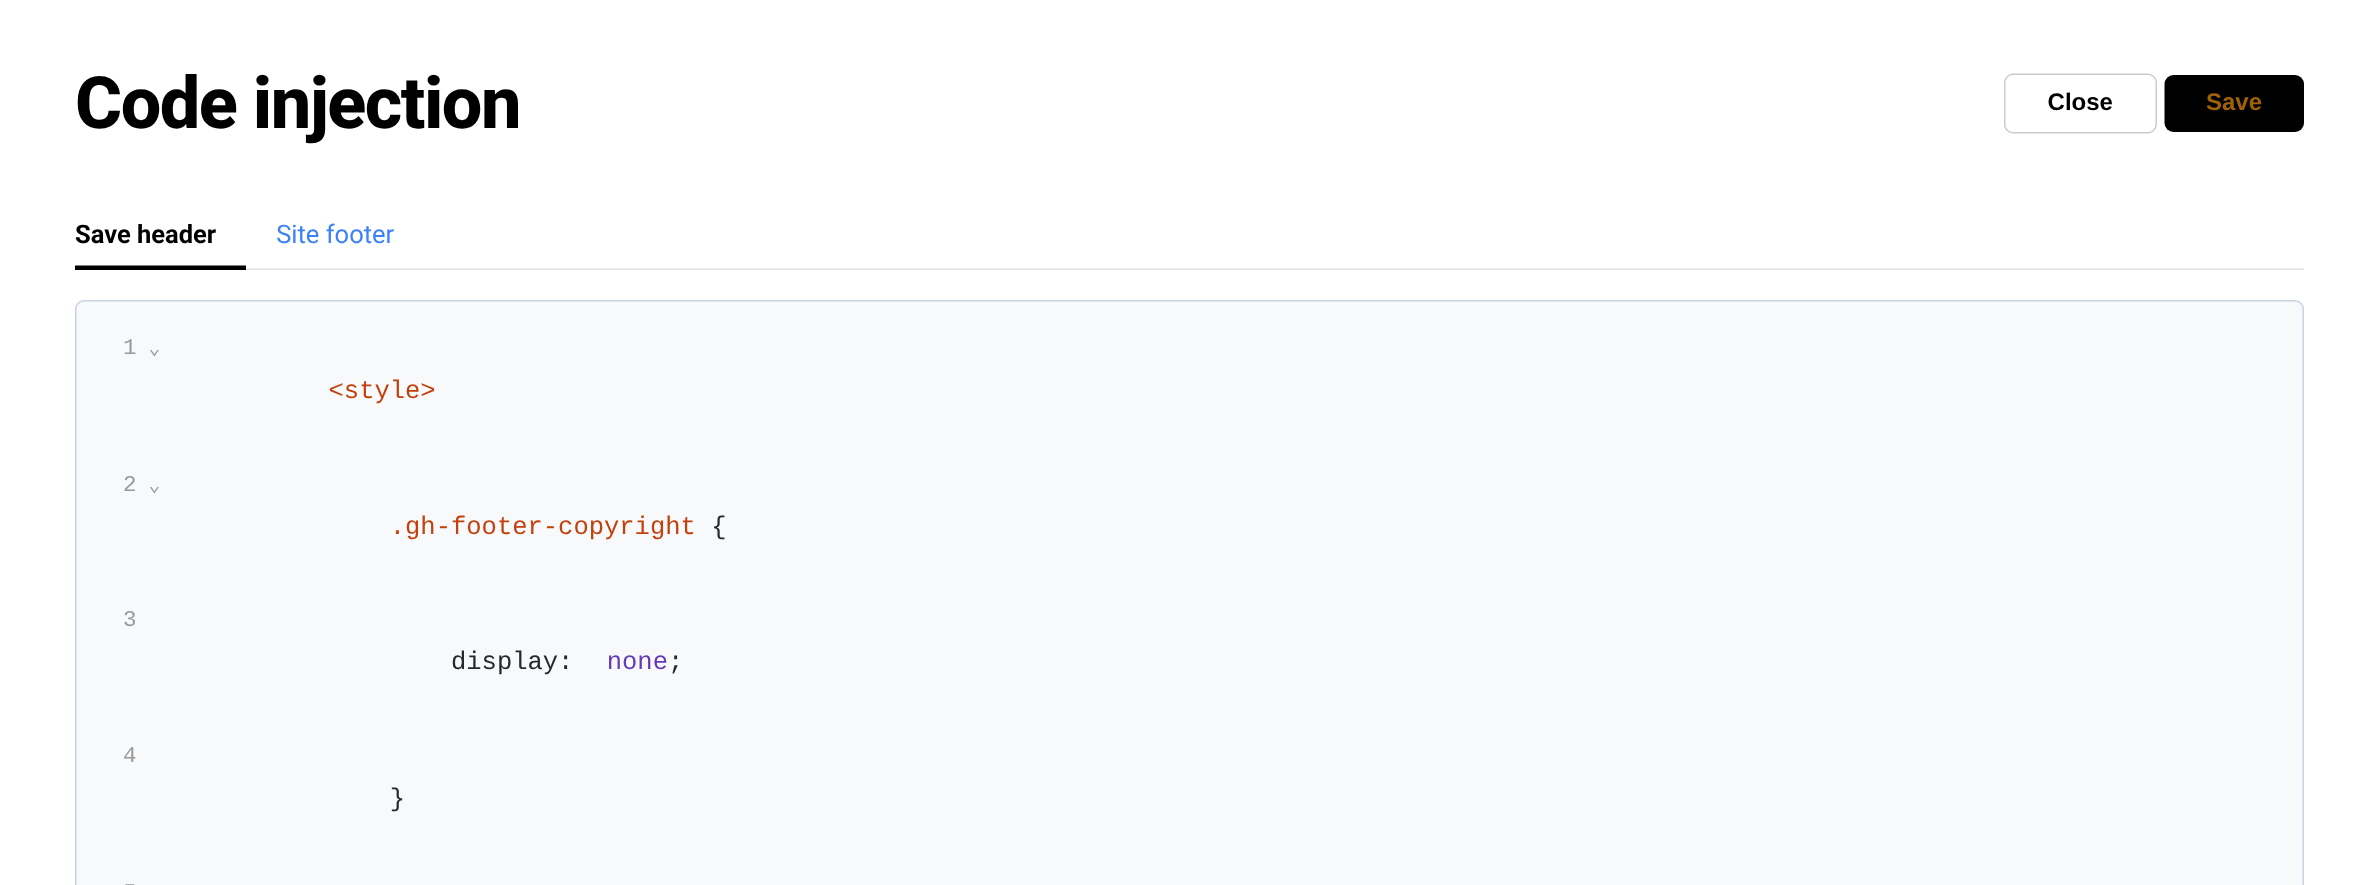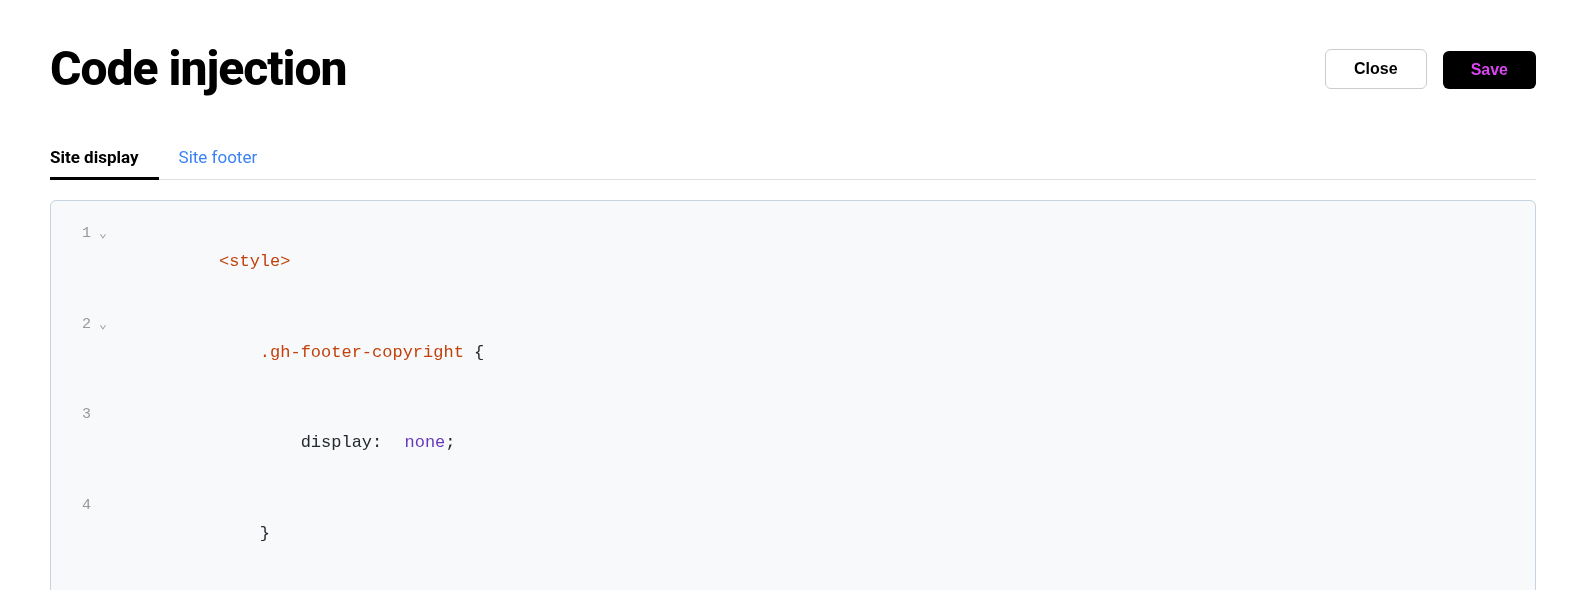--- a/index.html
+++ b/index.html
@@ -30,41 +30,41 @@
     .page-title {
       font-size: 48px;
       font-weight: 800;
       color: #000000;
       letter-spacing: -1px;
       text-align: right;
     }
 
     .header-actions {
       display: flex;
-      gap: 16px;
-      align-items: flex-end;
+      gap: 5px;
+      align-items: center;
     }
 
     .btn-close {
       padding: 10px 28px;
       font-size: 16px;
       font-weight: 600;
       background: #ffffff;
       color: #000000;
       border: 1.5px solid #cccccc;
       border-radius: 6px;
       cursor: pointer;
     }
 
     .btn-save {
       padding: 10px 28px;
       font-size: 16px;
       font-weight: 700;
       background: #000000;
-      color: #d946ef;
+      color: #a16207;
       border: none;
       border-radius: 6px;
       cursor: pointer;
     }
 
     .tabs-row {
       display: flex;
       gap: 0;
       border-bottom: 1px solid #e0e0e0;
       margin-bottom: 0;
@@ -159,21 +159,21 @@
 <div class="page-container">
   <div class="header-row">
     <h1 class="page-title">Code injection</h1>
     <div class="header-actions">
       <button class="btn-close">Close</button>
       <button class="btn-save">Save</button>
     </div>
   </div>
 
   <div class="tabs-row">
-    <div class="tab active">Site display</div>
+    <div class="tab active">Save header</div>
     <div class="tab">Site footer</div>
   </div>
 
   <div class="code-editor-container">
     <div class="code-editor">
 
       <div class="code-line">
         <span class="line-number">1</span>
         <span class="line-arrow">⌄</span>
         <span class="line-content">

